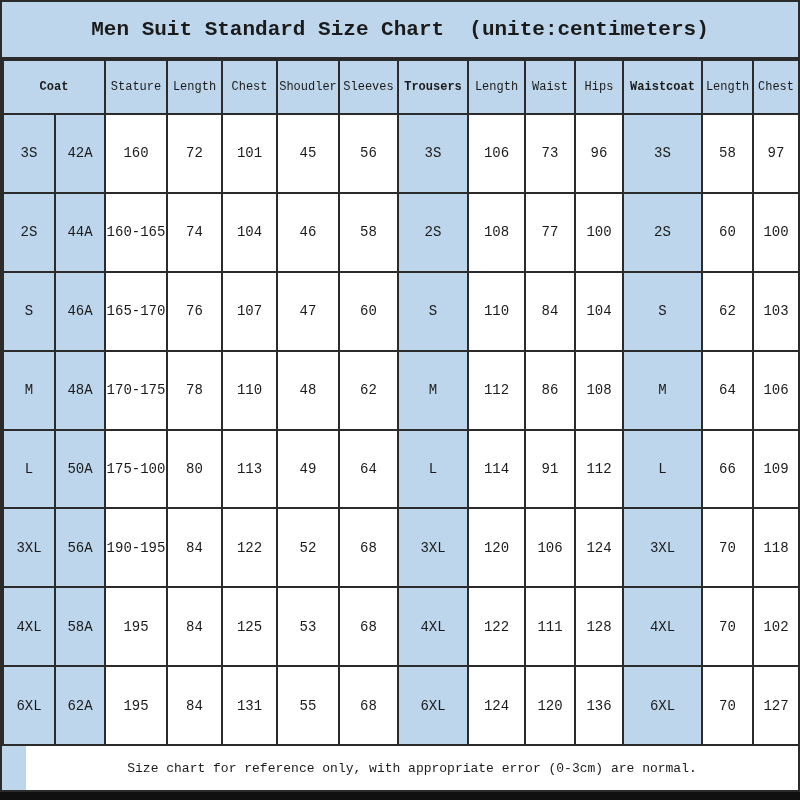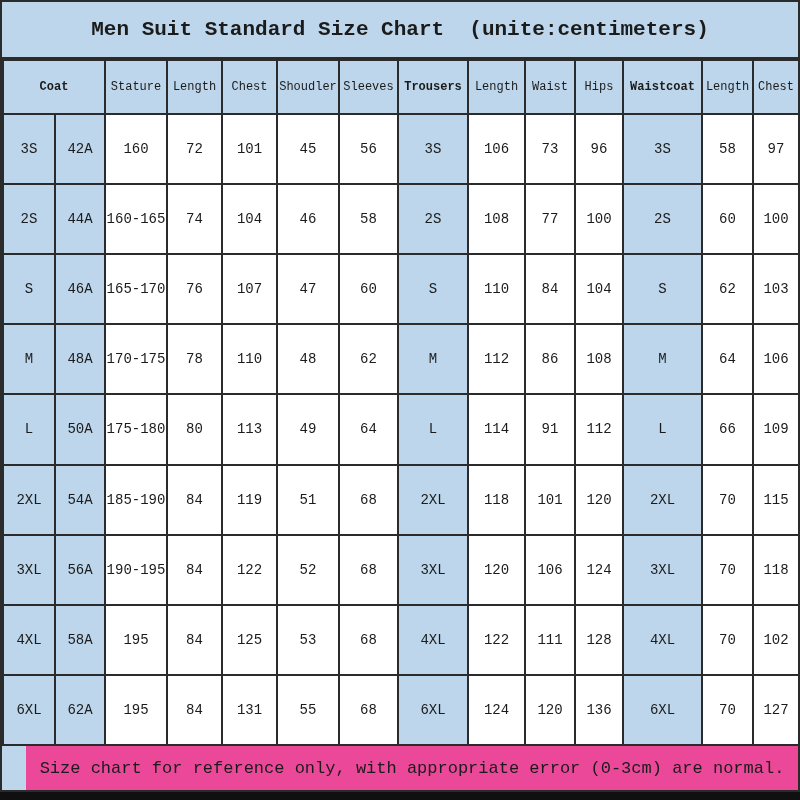--- a/index.html
+++ b/index.html
@@ -42,22 +42,22 @@
     height: 52px;
     font-size: 12px; font-weight: normal;
     background: #bdd6eb;
   }
   table.size-table th.bold { font-weight: bold; }
   table.size-table td { font-size: 14px; }
   table.size-table td.blue { background: #bdd6eb; text-align: center; }
   .footer {
     flex: 0 0 44px;
     display: flex; align-items: center; justify-content: center;
-    font-size: 17px;
-    background: #ec4899;
+    font-size: 13px;
+    background: #ffffff;
     margin-left: 24px;
   }
   .bottom-bar { height: 8px; background: #101010; }
 </style>
 </head>
 <body>
 
 <div class="sheet">
   <div class="frame">
 
@@ -158,50 +158,34 @@
             <td>112</td>
             <td>86</td>
             <td>108</td>
             <td class="blue">M</td>
             <td>64</td>
             <td>106</td>
           </tr>
           <tr>
             <td class="blue">L</td>
             <td class="blue">50A</td>
-            <td>175-180</td>
+            <td>175-100</td>
             <td>80</td>
             <td>113</td>
             <td>49</td>
             <td>64</td>
             <td class="blue">L</td>
             <td>114</td>
             <td>91</td>
             <td>112</td>
             <td class="blue">L</td>
             <td>66</td>
             <td>109</td>
           </tr>
           <tr>
-            <td class="blue">2XL</td>
-            <td class="blue">54A</td>
-            <td>185-190</td>
-            <td>84</td>
-            <td>119</td>
-            <td>51</td>
-            <td>68</td>
-            <td class="blue">2XL</td>
-            <td>118</td>
-            <td>101</td>
-            <td>120</td>
-            <td class="blue">2XL</td>
-            <td>70</td>
-            <td>115</td>
-          </tr>
-          <tr>
             <td class="blue">3XL</td>
             <td class="blue">56A</td>
             <td>190-195</td>
             <td>84</td>
             <td>122</td>
             <td>52</td>
             <td>68</td>
             <td class="blue">3XL</td>
             <td>120</td>
             <td>106</td>

